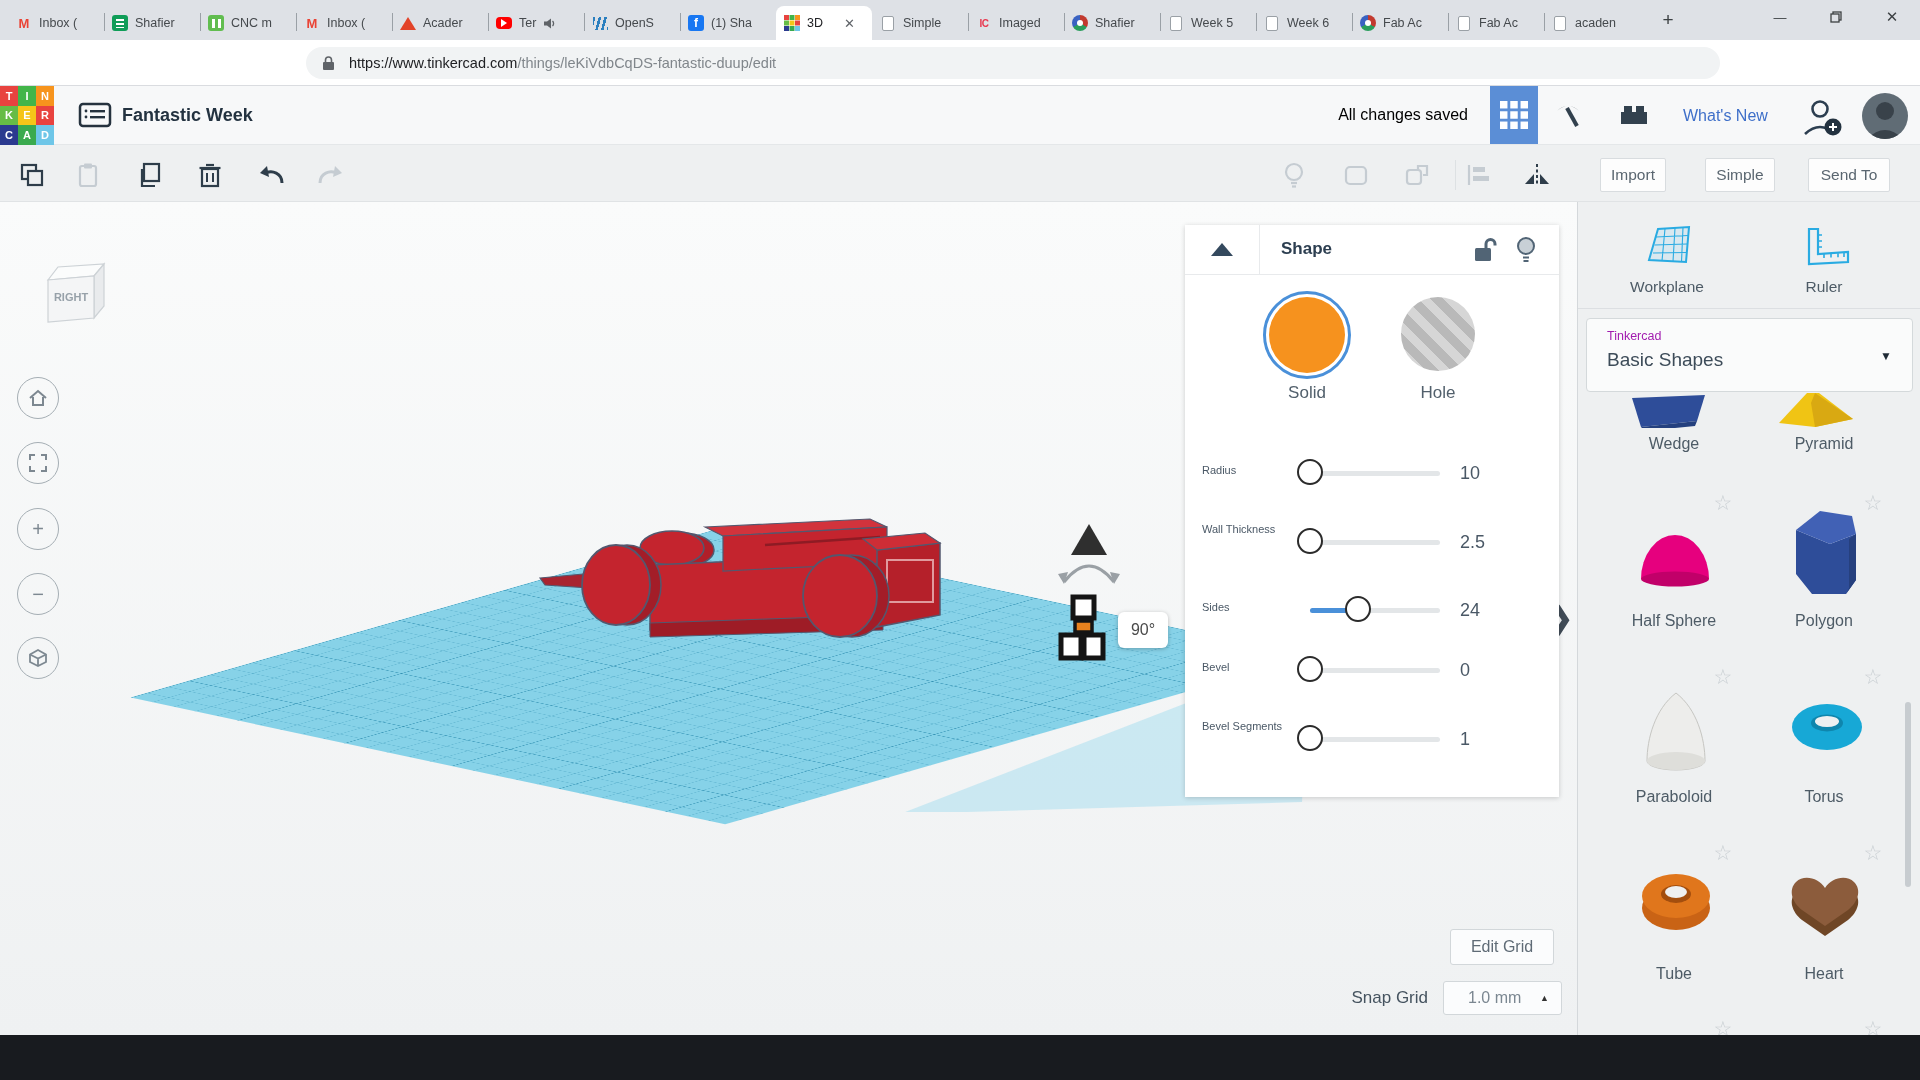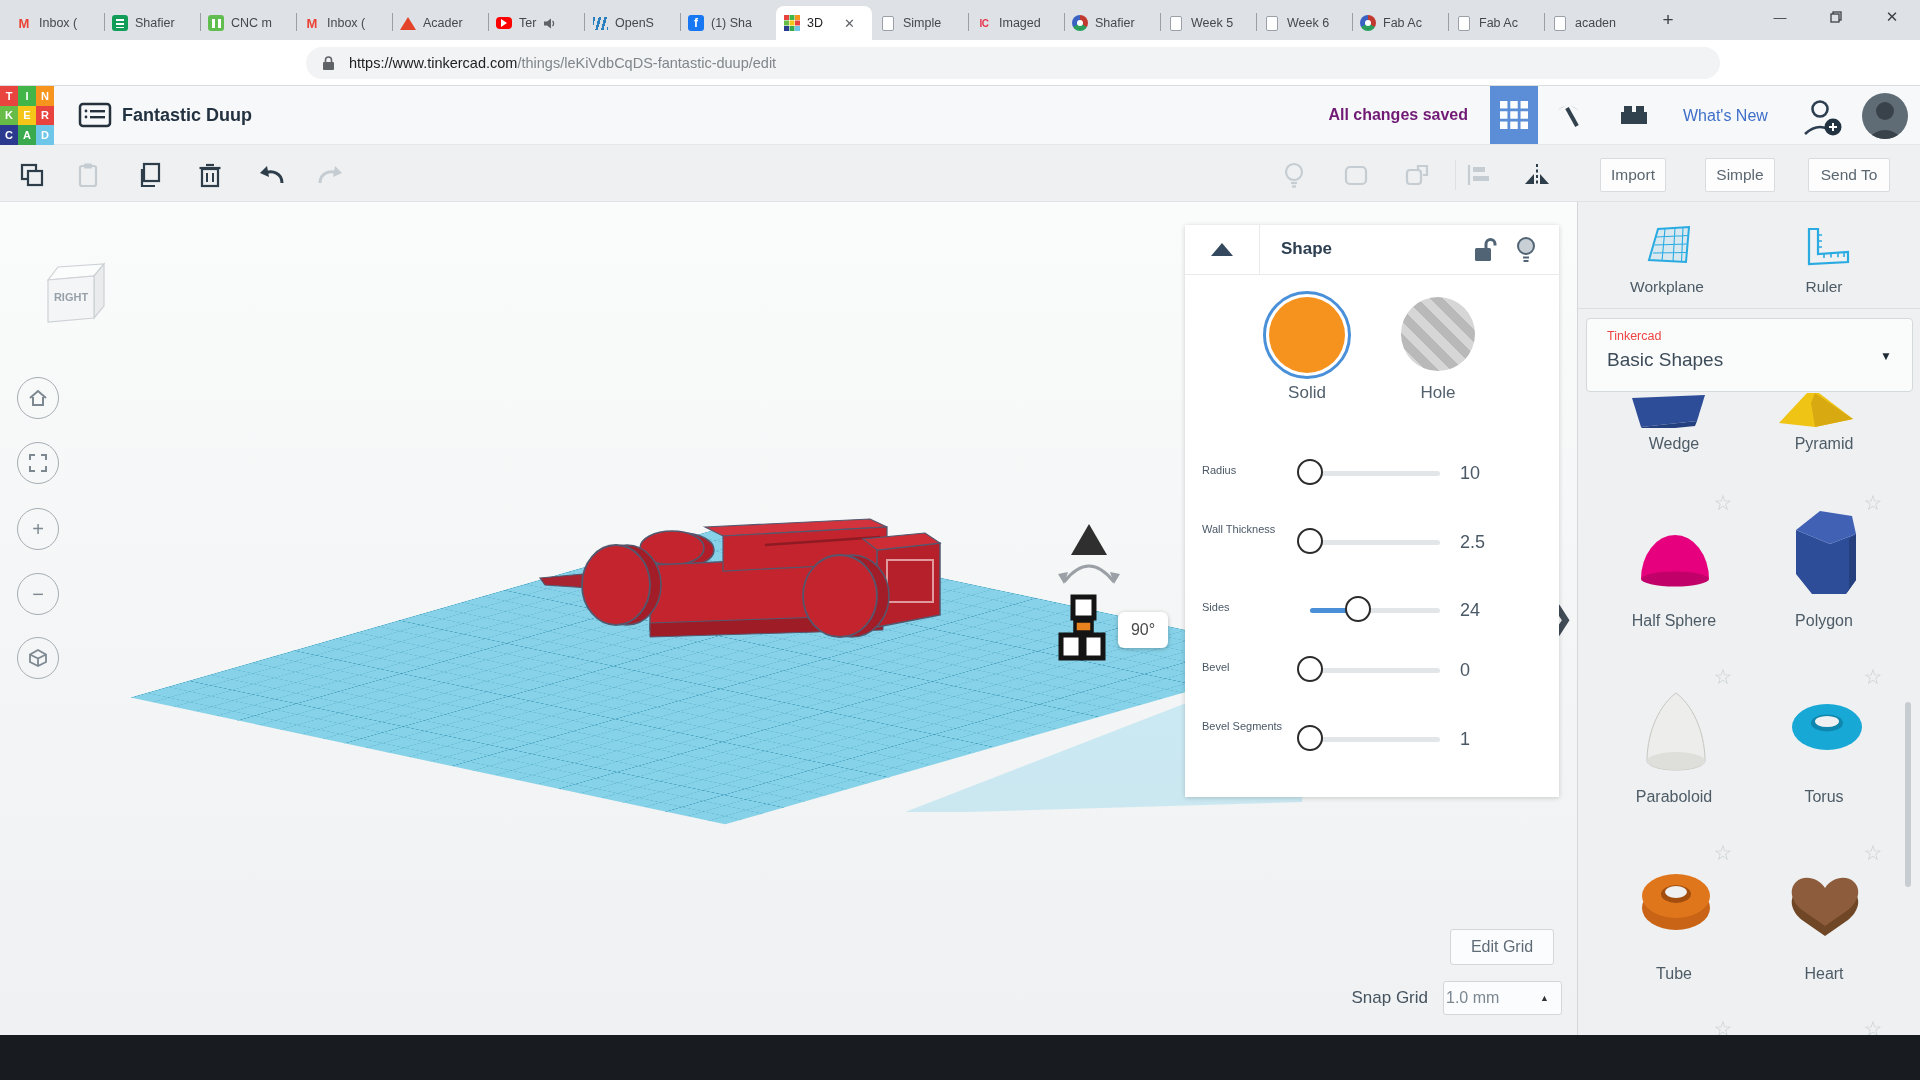--- a/index.html
+++ b/index.html
@@ -33,21 +33,21 @@
   .addr{left:0;top:40px;width:1920px;height:46px;background:#fff;border-bottom:1px solid #dadce0;box-sizing:border-box}
   .navic{top:52px;width:24px;height:24px;color:#5f6368;font-size:18px;display:flex;align-items:center;justify-content:center}
   .omni{left:306px;top:47px;width:1414px;height:32px;background:#f1f3f4;border-radius:16px;display:flex;align-items:center}
   .url{font-size:14.5px;color:#202124;margin-left:14px}
   .url .dim{color:#80868b}
   
   .tch{left:0;top:86px;width:1920px;height:59px;background:#f7f8f9;border-bottom:1px solid #e4e7e9;box-sizing:border-box}
   .logo{left:0;top:86px;width:54px;height:59px;display:grid;grid-template:repeat(3,1fr)/repeat(3,1fr)}
   .logo span{display:flex;align-items:center;justify-content:center;color:#fff;font-weight:800;font-size:11px}
   .tctitle{font-size:18px;font-weight:bold;color:#233240}
-  .savedtxt{font-size:16px;font-weight:bold;color:#701a75}
+  .savedtxt{font-size:16px;font-weight:normal;color:#000000}
   .hdrbtn{display:flex;align-items:center;justify-content:center}
   .whatsnew{font-size:16px;color:#3e6fc9}
   
   .etb{left:0;top:145px;width:1920px;height:57px;background:#eef0f1;border-bottom:1px solid #e0e3e5;box-sizing:border-box}
   .tbic{top:158px;width:34px;height:34px;display:flex;align-items:center;justify-content:center}
   .tbbtn{top:158px;height:34px;background:#fdfdfd;border:1px solid #d8dcdf;border-radius:2px;
          font-size:15.5px;color:#5a6670;display:flex;align-items:center;justify-content:center;box-sizing:border-box}
   
   .vp{left:0;top:202px;width:1577px;height:833px;background:linear-gradient(#fafbfb,#eff1f2);overflow:hidden}
   .vbtn{left:17px;width:42px;height:42px;border-radius:50%;border:1.5px solid #a5aeb4;color:#7d8891;
@@ -248,21 +248,21 @@
   <span style="background:#6ec6e8">D</span>
 </div>
 <div class="abs" style="left:78px;top:101px">
   <svg width="34" height="28" viewBox="0 0 34 28">
       <rect x="2" y="3" width="30" height="22" rx="3" fill="none" stroke="#25323e" stroke-width="2.5"></rect>
   <circle cx="8" cy="10" r="1.4" fill="#25323e"></circle>
       <rect x="12" y="9" width="15" height="2.4" fill="#25323e"></rect>
   <circle cx="8" cy="16" r="1.4" fill="#25323e"></circle>
       <rect x="12" y="15" width="15" height="2.4" fill="#25323e"></rect>
     </svg></div>
-<div class="abs tctitle" style="left:122px;top:105px">Fantastic Duup</div>
+<div class="abs tctitle" style="left:122px;top:105px">Fantastic Week</div>
 <div class="abs savedtxt" style="left:1268px;top:106px;width:200px;text-align:right">All changes saved</div>
 <div class="abs hdrbtn" style="left:1490px;top:86px;width:48px;height:58px;background:#5b8ed6">
   <svg width="28" height="28" viewBox="0 0 30 30">
     <rect x="0" y="0" width="8" height="8" fill="#fff"></rect>
       <rect x="11" y="0" width="8" height="8" fill="#fff"></rect>
       <rect x="22" y="0" width="8" height="8" fill="#fff"></rect>
     <rect x="0" y="11" width="8" height="8" fill="#fff"></rect>
       <rect x="11" y="11" width="8" height="8" fill="#fff"></rect>
       <rect x="22" y="11" width="8" height="8" fill="#fff"></rect>
     <rect x="0" y="22" width="8" height="8" fill="#fff"></rect>
@@ -437,21 +437,21 @@
     <rect x="17" y="27" width="17" height="11" fill="#e8821e" stroke="#141414" stroke-width="3.5"></rect>
     <rect x="3" y="41" width="20" height="23" fill="#fff" stroke="#141414" stroke-width="5"></rect>
     <rect x="26" y="41" width="19" height="23" fill="#fff" stroke="#141414" stroke-width="5"></rect>
   </svg>
   <div class="abs anglebox">90°</div>
 
   <div class="abs chevpanel">❯</div>
 
   <div class="abs gbtn" style="left:1450px;top:727px;width:104px;height:36px;font-size:16px">Edit Grid</div>
   <div class="abs" style="left:1318px;top:786px;width:110px;font-size:17px;color:#45535f;text-align:right">Snap Grid</div>
-  <div class="abs gbtn" style="left:1443px;top:779px;width:119px;height:34px;font-size:16px;color:#7b8791;justify-content:flex-start;padding-left:2px">
+  <div class="abs gbtn" style="left:1443px;top:779px;width:119px;height:34px;font-size:16px;color:#7b8791;justify-content:flex-start;padding-left:24px">
     <span>1.0 mm</span>
     <span style="position:absolute;right:12px;font-size:9px;color:#333">▲</span>
   </div>
 </div>
 
 <div class="abs spanel">
   <div class="abs sphead">
     <div class="abs" style="left:0;top:0;width:74px;height:49px;border-right:1px solid #e8eaec;display:flex;align-items:center;justify-content:center">
       <svg width="22" height="13" viewBox="0 0 22 13">
           <polygon points="11,0 22,13 0,13" fill="#34495e"></polygon>
@@ -523,21 +523,21 @@
   <div class="abs sblabel" style="left:39px;top:76px;width:100px">Workplane</div>
   <div class="abs" style="left:228px;top:24px">
     <svg width="44" height="42" viewBox="0 0 44 42">
         <polygon points="3,3 12,3 12,28 42,26 42,36 3,38" fill="none" stroke="#29abe2" stroke-width="2.2"></polygon>
       <path d="M12,9 h4 M12,15 h4 M12,21 h4 M18,28 v4 M25,27.6 v4 M32,27.2 v4 M38,27 v4" stroke="#29abe2" stroke-width="1.6"></path>
       </svg></div>
   <div class="abs sblabel" style="left:201px;top:76px;width:90px">Ruler</div>
   <div class="abs" style="left:0;top:106px;width:343px;height:1px;background:#dcdfe2"></div>
 
   <div class="abs ddbox">
-    <div class="abs" style="left:20px;top:10px;font-size:12.5px;color:#ef4444">Tinkercad</div>
+    <div class="abs" style="left:20px;top:10px;font-size:12.5px;color:#a21caf">Tinkercad</div>
     <div class="abs" style="left:20px;top:30px;font-size:19px;color:#3d4c59">Basic Shapes</div>
     <div class="abs" style="left:293px;top:30px;font-size:12px;color:#1e2a35">▼</div>
   </div>
 
   <div class="abs" style="left:53px;top:193px">
     <svg width="76" height="33" viewBox="0 0 76 33">
         <polygon points="1,3 74,0 66,26 10,32" fill="#2e4d99"></polygon>
         <polygon points="10,32 66,26 64,31 14,36" fill="#24407e"></polygon>
       </svg></div>
   <div class="abs shname" style="left:21px;top:233px;width:150px">Wedge</div>

